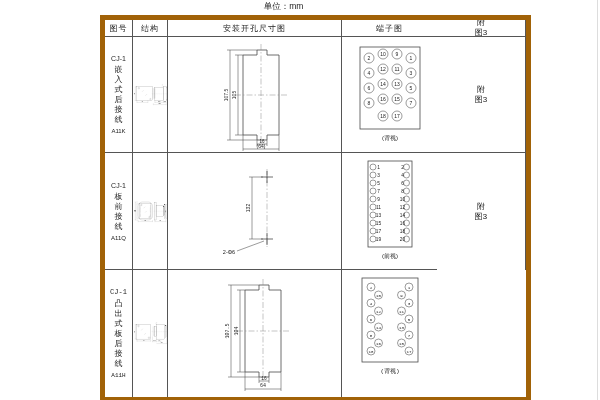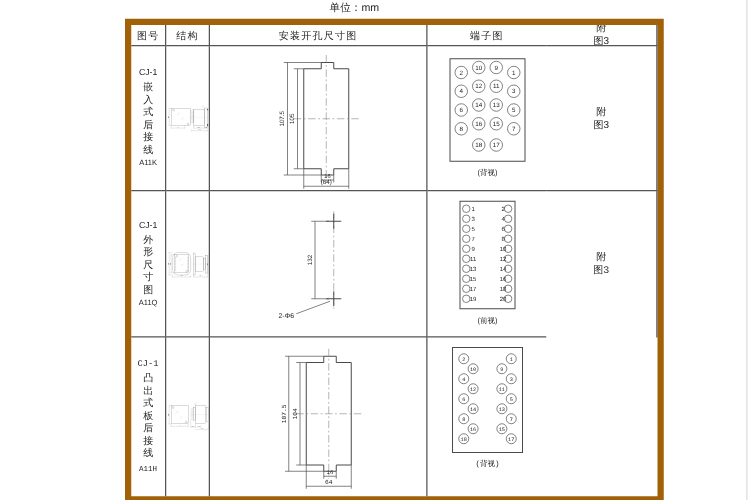--- a/index.html
+++ b/index.html
@@ -168,21 +168,21 @@
         <text x="52" y="80.8" class="tnum" font-size="5">17</text>
       </svg>
   </div>
 
   <div class="cell">
     <div class="vchars">附图3</div>
   </div>
   <div class="cell">
     <div class="struct">
       <div class="model">CJ-1</div>
-      <div class="vchars">外形尺寸图</div>
+      <div class="vchars">板前接线</div>
       <div class="code">A11Q</div>
     </div>
   </div>
   <div class="cell">
     <svg width="174" height="117" viewBox="0 0 174 117">
 
       <rect class="ln" x="26" y="10" width="74" height="92" rx="22"></rect>
       <rect class="ln" x="34" y="19" width="58" height="74"></rect>
       <circle class="ln" cx="43" cy="25" r="3.5"></circle>
       <circle class="ln" cx="84" cy="87" r="3.5"></circle>

